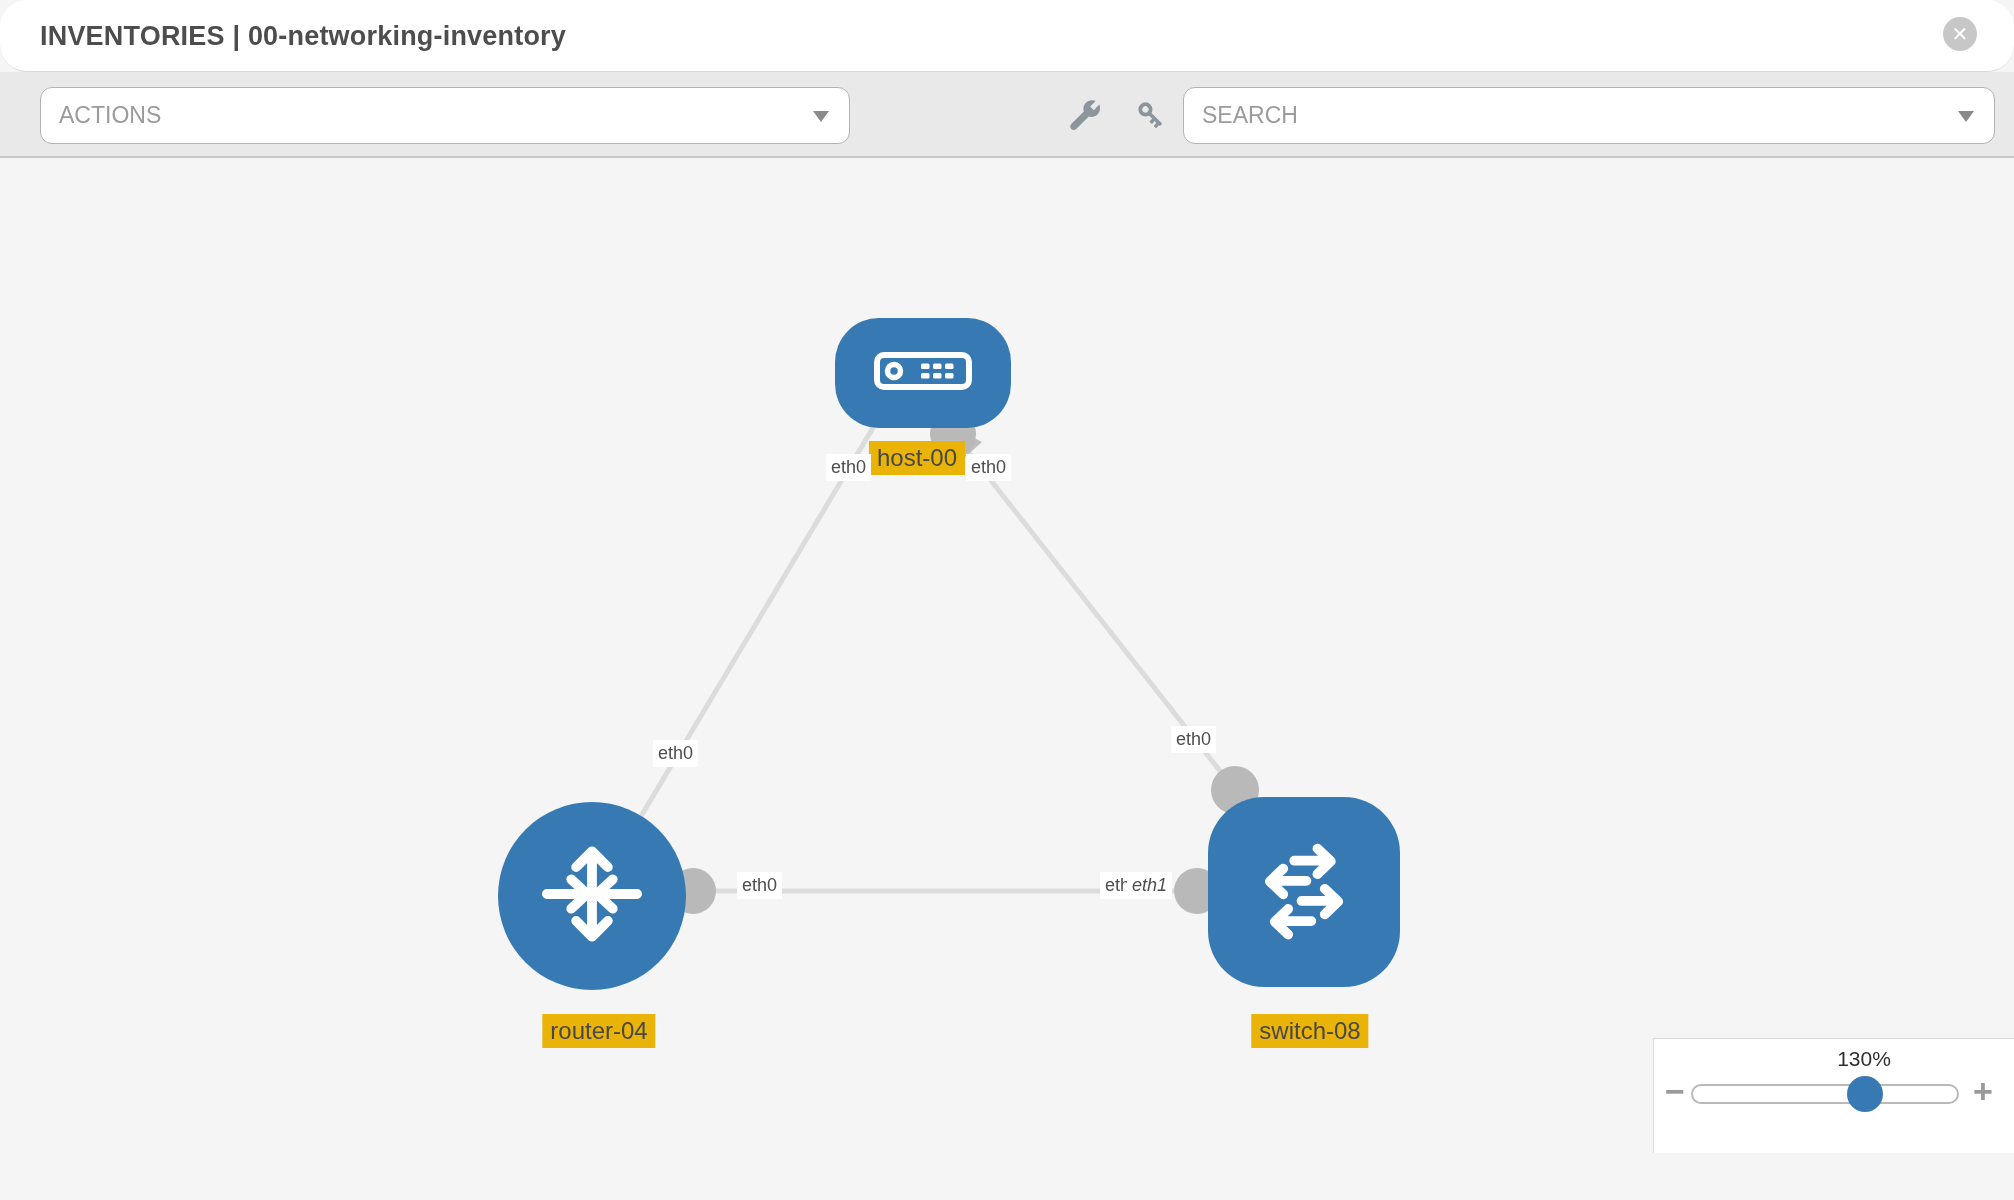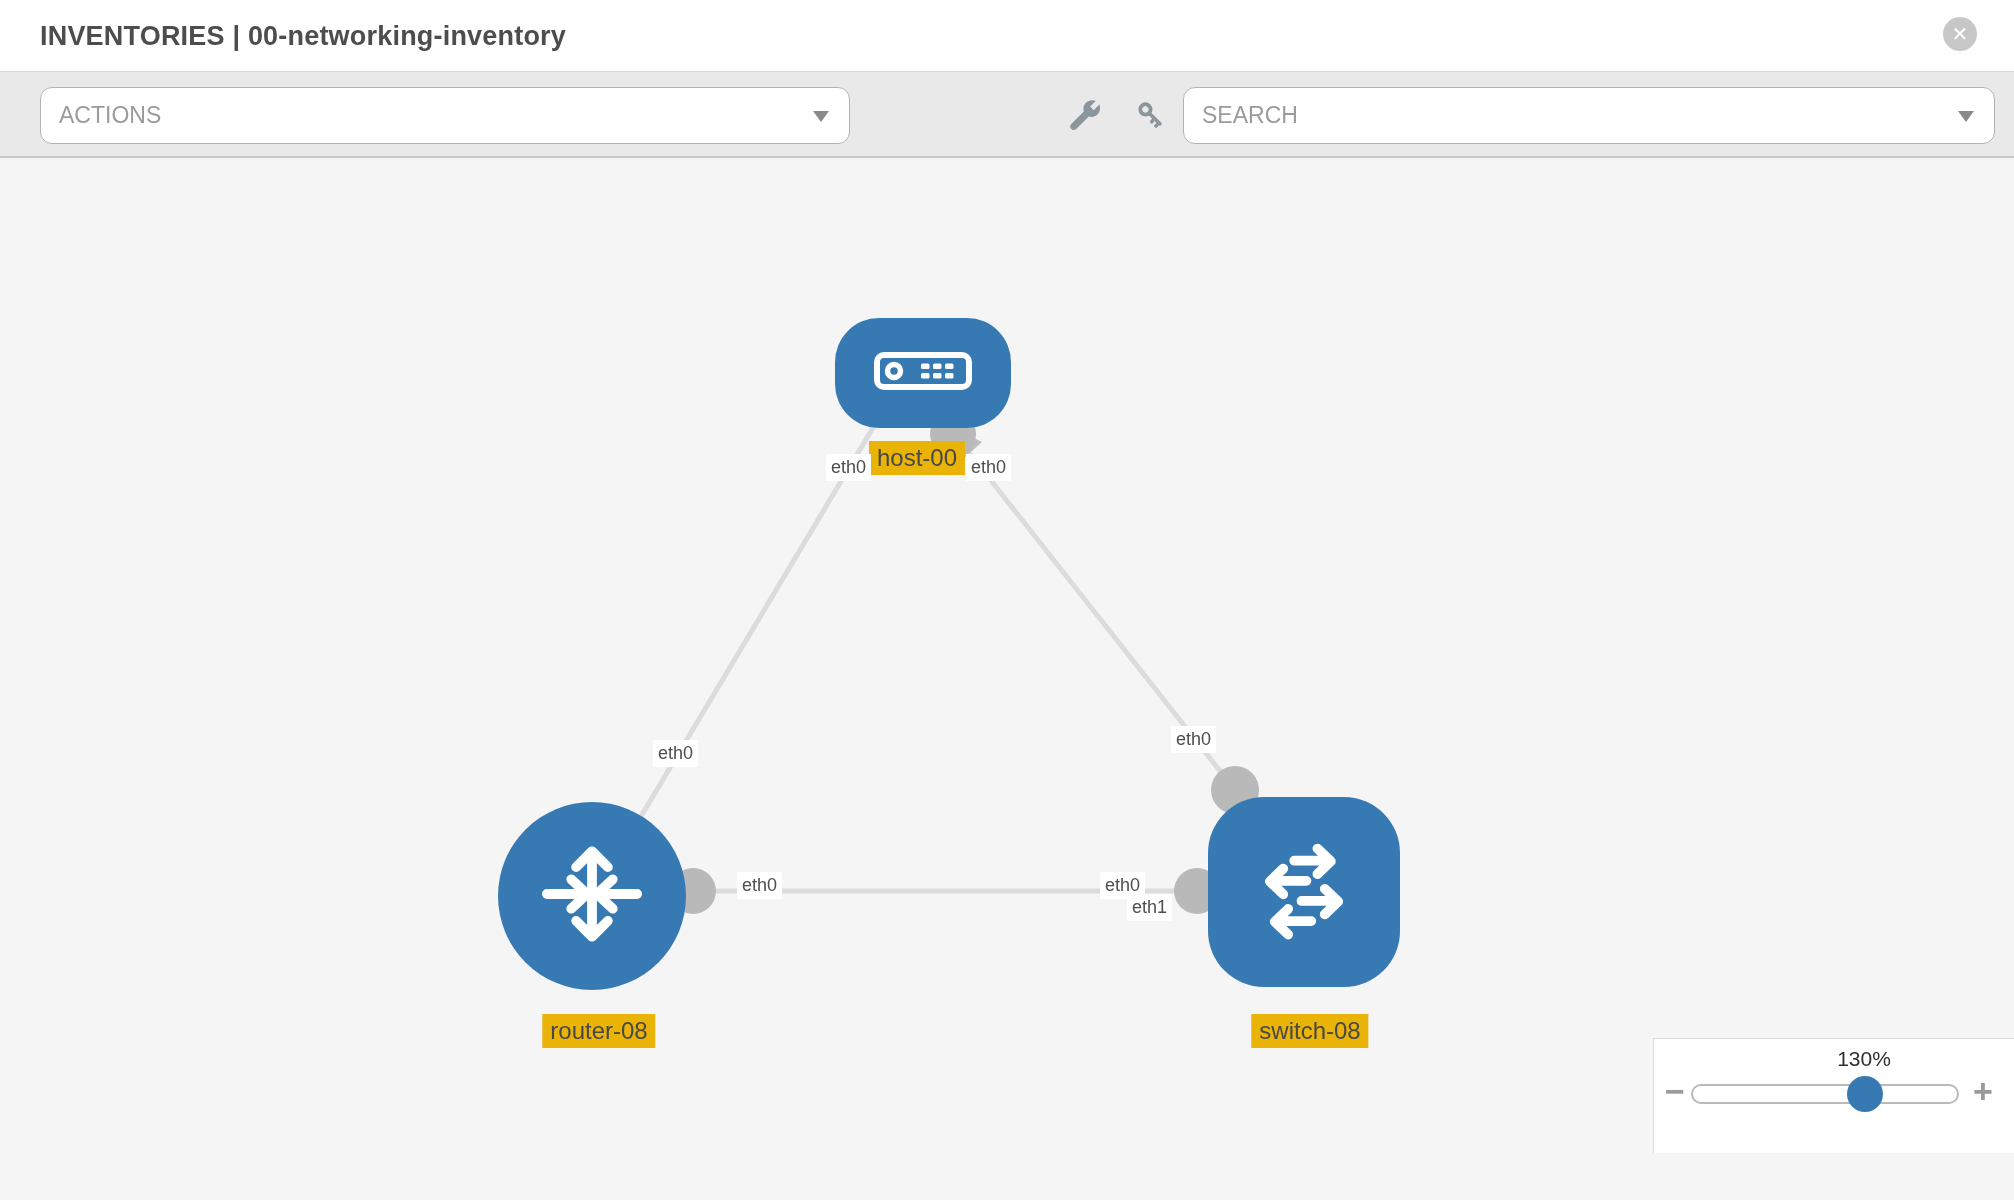--- a/index.html
+++ b/index.html
@@ -1,21 +1,21 @@
 <!DOCTYPE html>
 <html><head>
 <meta charset="utf-8">
 <style>
   html,body { margin:0; padding:0; }
   body { font-family:"Liberation Sans","DejaVu Sans",sans-serif; }
   #app { position:relative; width:2014px; height:1200px; overflow:hidden; background:#f5f5f5; }
 
   
   .header { position:absolute; left:0; top:0; width:2014px; height:72px;
-            background:#ffffff; border-bottom:1px solid #d9d9d9; box-sizing:border-box; }
+            background:#ffffff; border-bottom:1px solid #d9d9d9; box-sizing:border-box;border-radius:27px; }
   .page-title { position:absolute; left:40px; top:0; height:72px; line-height:72px;
                 font-size:27px; font-weight:bold; color:#4d4d4d; letter-spacing:0.2px; }
   .close-btn { position:absolute; left:1943px; top:17px; width:34px; height:34px;
                border-radius:50%; background:#c7c7c7; cursor:pointer;
                display:flex; align-items:center; justify-content:center; }
   .close-x { color:#ffffff; font-size:20px; font-weight:bold; line-height:1; }
 
   
   .toolbar { position:absolute; left:0; top:72px; width:2014px; height:86px;
              background:#e9e9e9; border-bottom:2px solid #c6c6c6; box-sizing:border-box; }
@@ -165,23 +165,23 @@
 
     <div class="node-chip" style="left:917px; top:283px;">host-00</div>
     <div class="port-chip" style="left:826px; top:296px;">eth0</div>
     <div class="port-chip" style="left:966px; top:296px;">eth0</div>
 
     <div class="port-chip" style="left:653px; top:582px;">eth0</div>
     <div class="port-chip" style="left:1171px; top:568px;">eth0</div>
 
     <div class="port-chip" style="left:737px; top:714px;">eth0</div>
     <div class="port-chip" style="left:1100px; top:714px; z-index:1;">eth0</div>
-    <div class="port-chip" style="left:1127px; top:736px; z-index:2;">eth1</div>
+    <div class="port-chip" style="left:1127px; top:714px; z-index:2;font-style:italic;">eth1</div>
 
-    <div class="node-chip" style="left:599px; top:856px;">router-08</div>
+    <div class="node-chip" style="left:599px; top:856px;">router-04</div>
     <div class="node-chip" style="left:1310px; top:856px;">switch-08</div>
   </div>
 
   <div class="zoom-panel">
     <div class="zoom-level">130%</div>
     <div class="zoom-minus">−</div>
     <div class="zoom-track"></div>
     <div class="zoom-thumb"></div>
     <div class="zoom-plus">+</div>
   </div>

